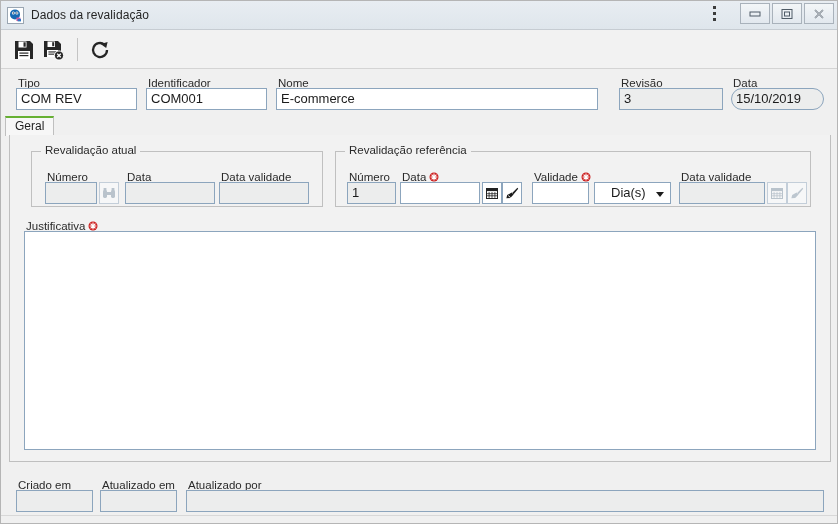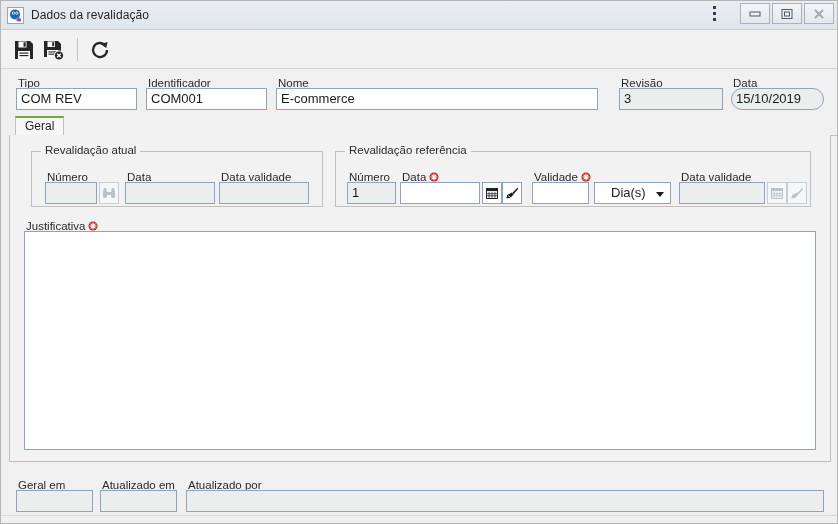--- a/index.html
+++ b/index.html
@@ -132,21 +132,21 @@
     position: relative;
     width: 10px; height: 10px;
     margin-left: 3px;
     vertical-align: -1px;
   }
   .req svg { display:block; }
 
   
   .tabstrip {
     position: absolute;
-    left: 14px; top: 115px;
+    left: 4px; top: 115px;
     width: 822px; height: 20px;
   }
   .tab {
     position: absolute;
     left: 0; top: 0;
     height: 20px;
     box-sizing: border-box;
     background: #f7f7f7;
     border: 1px solid #bfbfbf;
     border-bottom: none;
@@ -421,21 +421,21 @@
     <div class="fieldlabel" style="left:16px; top:85px;">
       <span>Justificativa</span><span class="req"><svg width="10" height="10" viewBox="0 0 10 10">
             <circle cx="5" cy="5" r="4.5" fill="#cc2020"></circle>
             <path d="M5 1.6 V8.4 M1.6 5 H8.4 M2.6 2.6 L7.4 7.4 M7.4 2.6 L2.6 7.4" stroke="#ffffff" stroke-width="1.1"></path>
           </svg></span>
     </div>
     <div class="textarea" style="left:14px; top:96px; width:792px; height:219px;"></div>
 
   </div>
 
-  <div class="fieldlabel" style="left:17px; top:478px;">Geral em</div>
+  <div class="fieldlabel" style="left:17px; top:478px;">Criado em</div>
   <div class="inputbox empty-ro" style="left:15px; top:489px; width:77px;"></div>
 
   <div class="fieldlabel" style="left:101px; top:478px;">Atualizado em</div>
   <div class="inputbox empty-ro" style="left:99px; top:489px; width:77px;"></div>
 
   <div class="fieldlabel" style="left:187px; top:478px;">Atualizado por</div>
   <div class="inputbox empty-ro" style="left:185px; top:489px; width:638px;"></div>
 
   <div class="footer-sep"></div>
 </div>

